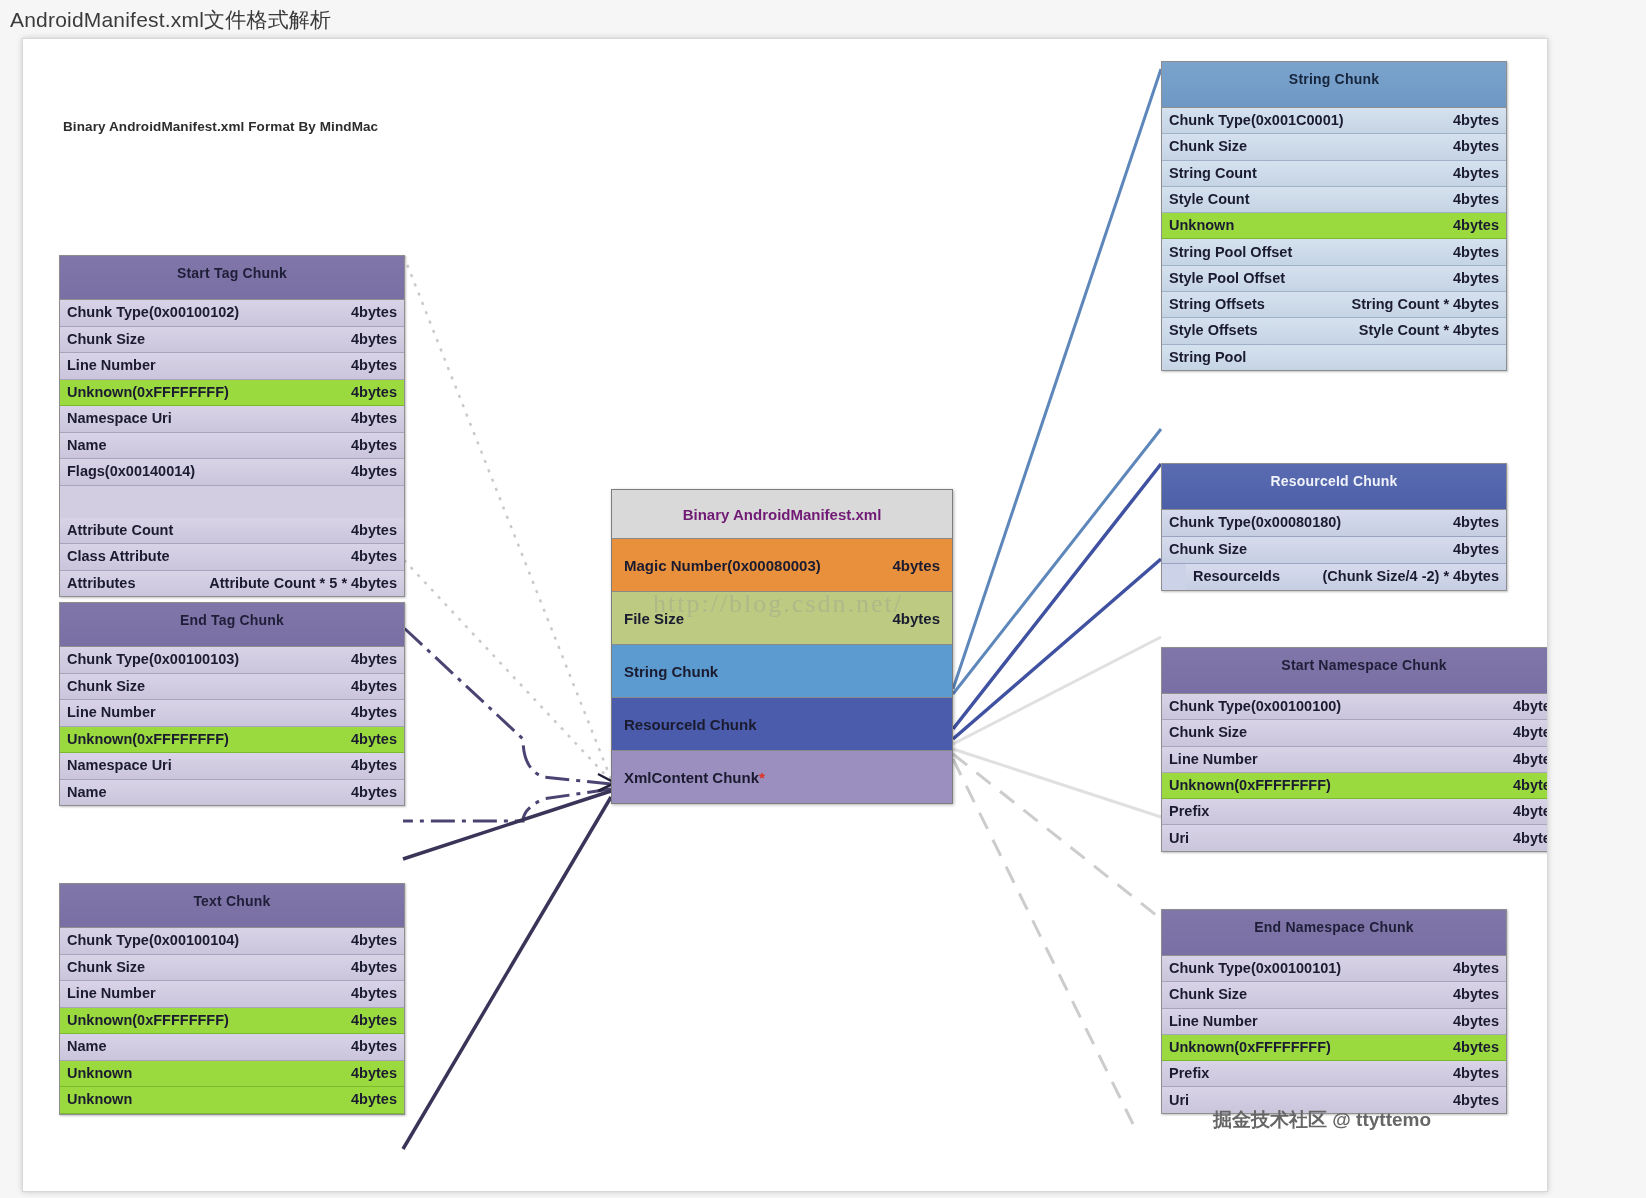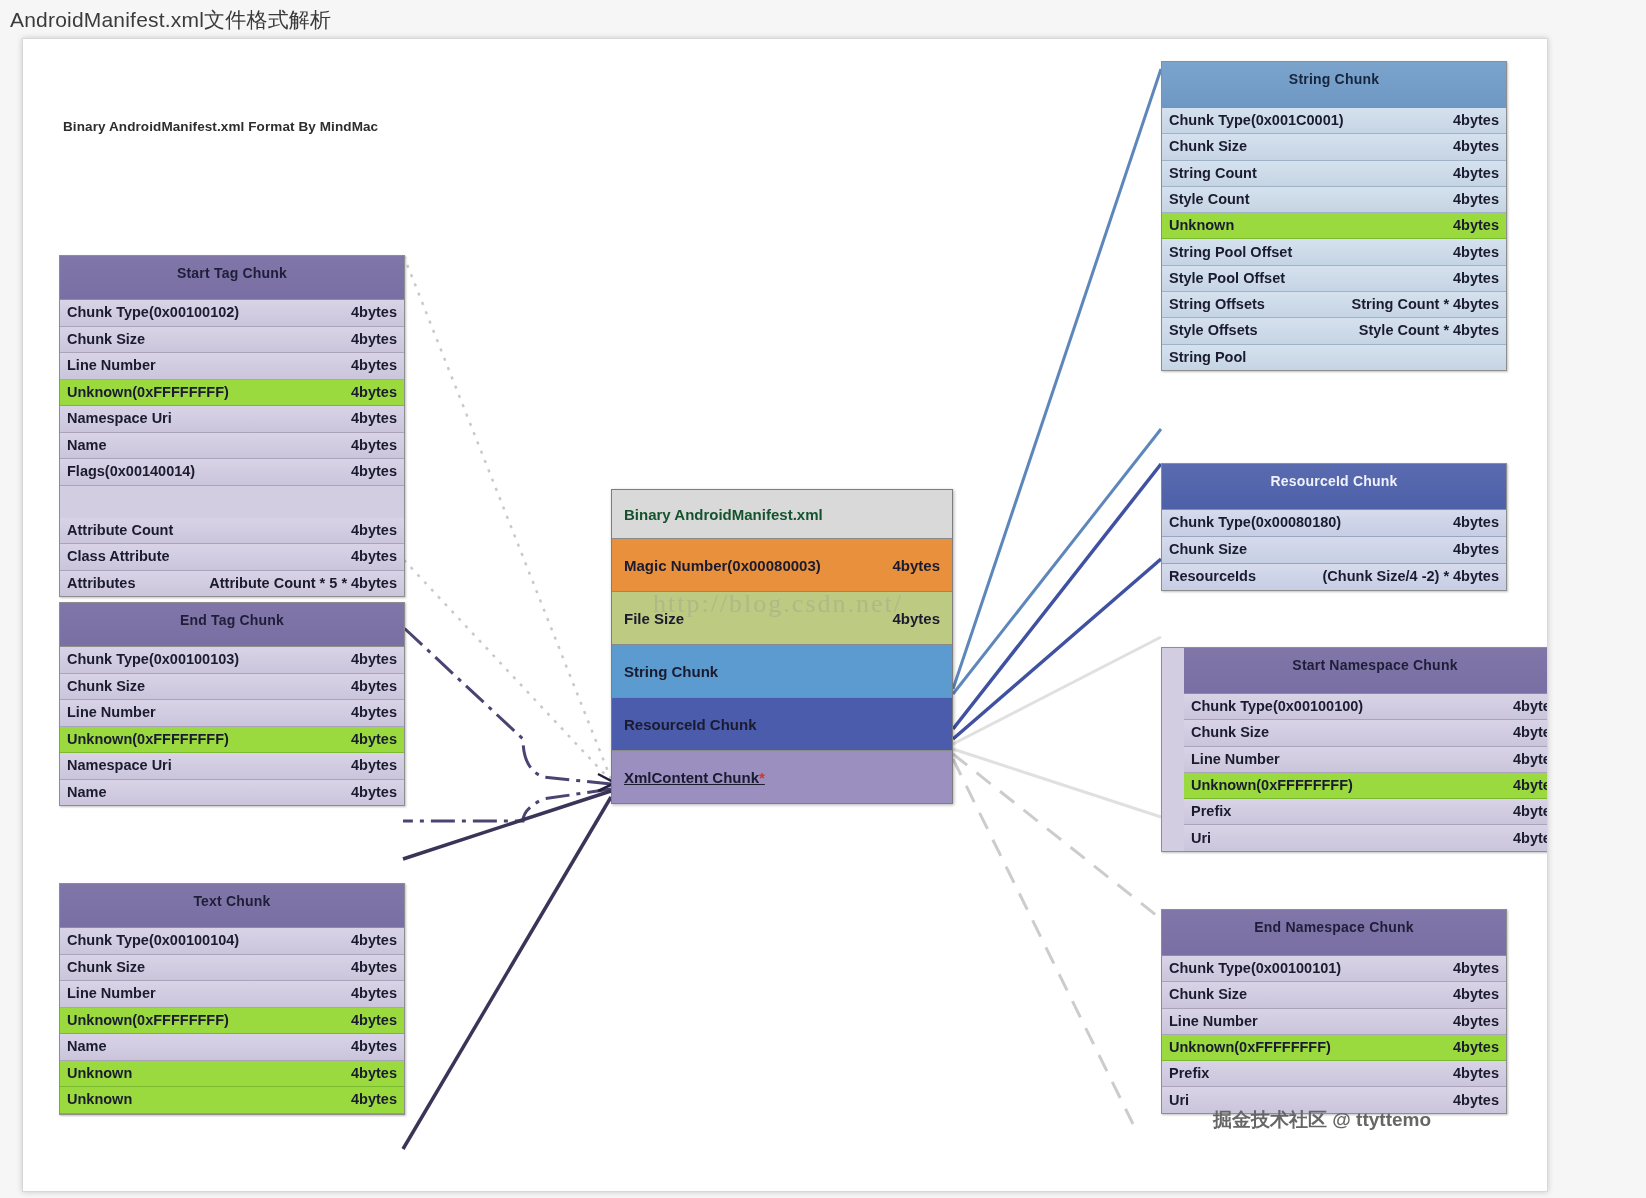--- a/index.html
+++ b/index.html
@@ -91,23 +91,23 @@
   }
   #center-stack .cs-row{
     display:flex;justify-content:space-between;align-items:center;
     font-size:15px;font-weight:bold;color:#1b1b30;
     padding:0 12px;
     border-bottom:1px solid #8a8a8a;
     white-space:nowrap;
   }
   #center-stack .cs-row:last-child{border-bottom:none;}
   #center-stack .cs-title{
-    justify-content:flex-start;
+    justify-content:center;
     background:#d9d9d9;
-    color:#14532d;
+    color:#701a75;
   }
   .asterisk{color:#e03020;font-size:15px;}
 
   
   #wm-center{
     position:absolute;
     font-family:"Liberation Serif", serif;
     font-size:26px;
     color:rgba(150,150,150,.32);
     letter-spacing:2px;
@@ -172,21 +172,21 @@
         <span>4bytes</span>
       </div>
       <div class="cs-row" style="background: rgb(91, 155, 208); height: 52px;">
         <span>String Chunk</span>
         <span></span>
       </div>
       <div class="cs-row" style="background: rgb(74, 92, 171); height: 52px;">
         <span>ResourceId Chunk</span>
         <span></span>
       </div>
-      <div class="cs-row" style="background: rgb(155, 143, 192); height: 52px; text-decoration: underline;">
+      <div class="cs-row" style="background: rgb(155, 143, 192); height: 52px;">
         <span>XmlContent Chunk<span class="asterisk">*</span></span>
         <span></span>
       </div>
     </div>
 
   <div id="wm-center" style="left:630px;top:550px;">http://blog.csdn.net/</div>
 
   <div id="chunk-layer">
       <div class="chunk purple" style="left: 36px; top: 216px; width: 346px;">
         <div class="hdr" style="height: 24px;">Start Tag Chunk</div>
@@ -335,26 +335,26 @@
       <div class="chunk dblue" style="left: 1138px; top: 424px; width: 346px;">
         <div class="hdr" style="height: 26px;">ResourceId Chunk</div>
         <div class="row" style="height: 19px;">
           <span class="k">Chunk Type(0x00080180)</span>
           <span class="v">4bytes</span>
         </div>
         <div class="row" style="height: 19px;">
           <span class="k">Chunk Size</span>
           <span class="v">4bytes</span>
         </div>
-        <div class="row" style="height: 19px;">
+        <div class="row" style="height: 19px; margin-left: 24px;">
           <span class="k">ResourceIds</span>
           <span class="v">(Chunk Size/4 -2) * 4bytes</span>
         </div>
       </div>
-      <div class="chunk purple" style="left: 1138px; top: 608px; width: 406px; padding-left: 22px;">
+      <div class="chunk purple" style="left: 1138px; top: 608px; width: 406px;">
         <div class="hdr" style="height: 26px;">Start Namespace Chunk</div>
         <div class="row" style="height: 18.3px;">
           <span class="k">Chunk Type(0x00100100)</span>
           <span class="v">4bytes</span>
         </div>
         <div class="row" style="height: 18.3px;">
           <span class="k">Chunk Size</span>
           <span class="v">4bytes</span>
         </div>
         <div class="row" style="height: 18.3px;">

